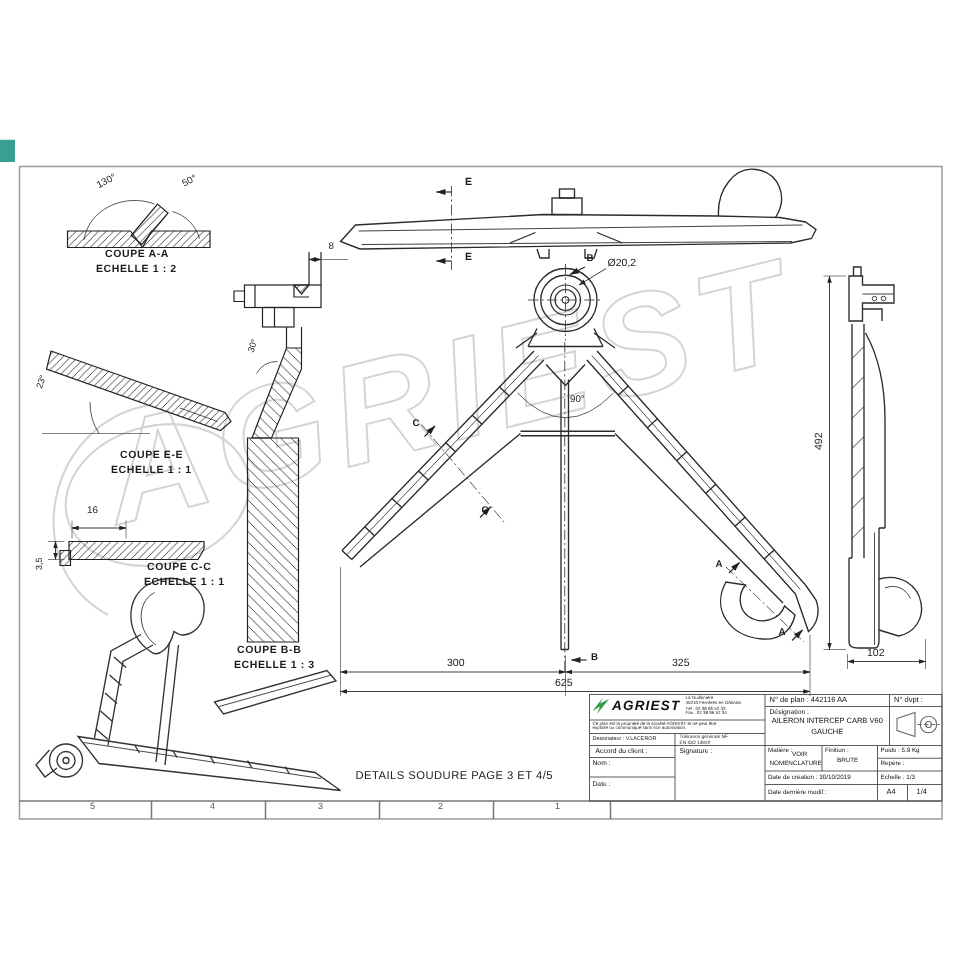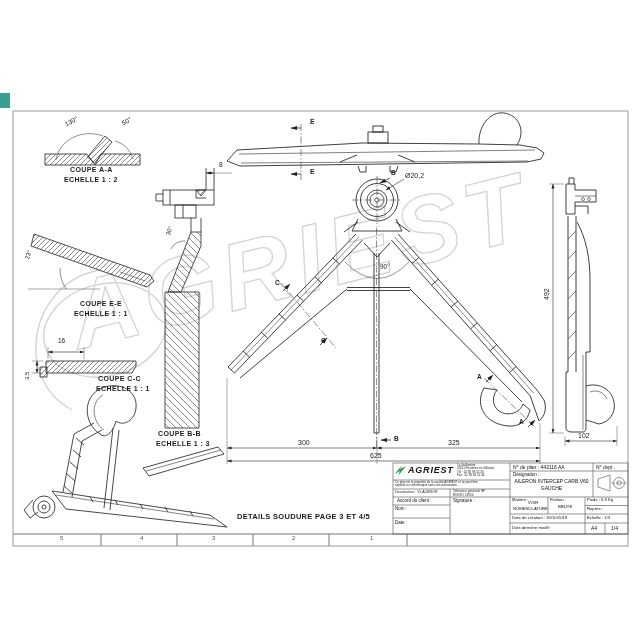--- a/index.html
+++ b/index.html
@@ -276,21 +276,21 @@
   <span class="lb sec" style="left:477px;top:374px;font-size:6.5px;">A</span>
   <span class="lb sec" style="left:519px;top:419px;font-size:6.5px;">A</span>
   <span class="lb sec" style="left:394px;top:436px;font-size:6.5px;">B</span>
 
   <span class="lb dim" style="left:298px;top:439px;">300</span>
   <span class="lb dim" style="left:448px;top:439px;">325</span>
   <span class="lb dim" style="left:370px;top:452px;">625</span>
   <span class="lb rot dim" style="left:543px;top:300px;transform:rotate(-90deg);">492</span>
   <span class="lb dim" style="left:578px;top:432px;">102</span>
 
-  <span class="lb" style="left:237px;top:513px;font-size:7.5px;font-weight:bold;letter-spacing:.3px;">DETAILS SOUDURE PAGE 3 ET 4/5</span>
+  <span class="lb" style="left:237px;top:513px;font-size:7.5px;font-weight:normal;letter-spacing:.3px;">DETAILS SOUDURE PAGE 3 ET 4/5</span>
 
   <span class="lb zone" style="left:60px;top:535px;">5</span>
   <span class="lb zone" style="left:140px;top:535px;">4</span>
   <span class="lb zone" style="left:212px;top:535px;">3</span>
   <span class="lb zone" style="left:292px;top:535px;">2</span>
   <span class="lb zone" style="left:370px;top:535px;">1</span>
 
   <div id="logo-row">
     <svg width="13" height="12">
       <polygon points="0,9 7,0 5,4 11,1 3,11 5,6" fill="#2f9e46"></polygon>

